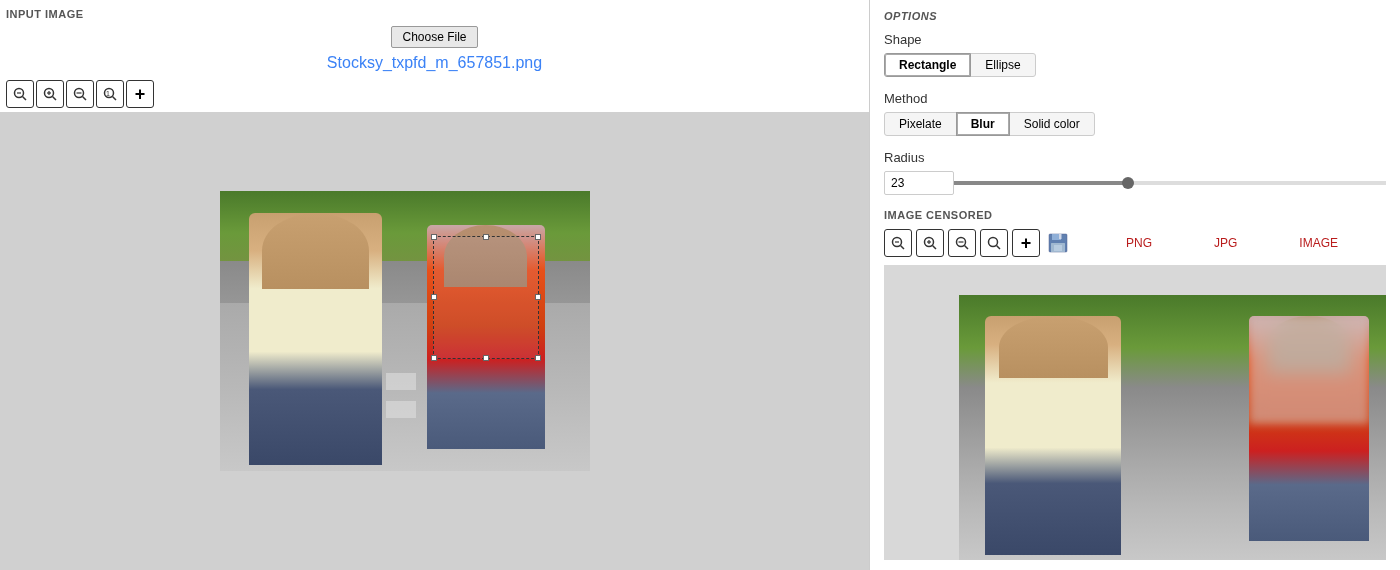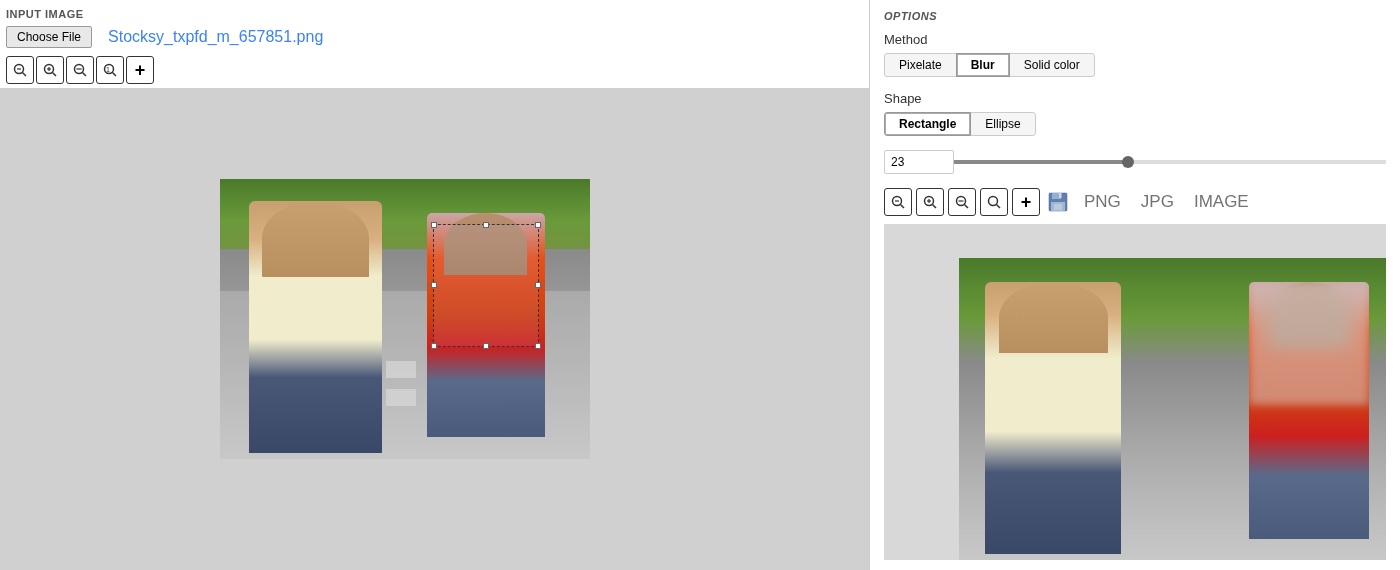--- a/index.html
+++ b/index.html
@@ -26,21 +26,22 @@
       color: #555;
       text-transform: uppercase;
       padding: 8px 6px 2px 6px;
       letter-spacing: 0.5px;
     }
 
     .file-row {
       display: flex;
       align-items: center;
       padding: 4px 6px;
-      gap: 16px;
+      gap: 6px;
+      flex-direction: column;
     }
 
     .choose-file-btn {
       padding: 3px 10px;
       border: 1px solid #999;
       background: #e8e8e8;
       cursor: pointer;
       font-size: 12px;
       border-radius: 2px;
     }
@@ -252,22 +253,23 @@
       align-items: center;
       justify-content: center;
       font-size: 18px;
     }
 
     .format-btn {
       padding: 3px 8px;
       border: none;
       background: none;
       cursor: pointer;
-      font-size: 17px;
-      color: #737373;
+      font-size: 12px;
+      color: #b91c1c;
+      margin-left: 42px;
     }
 
     .censored-canvas {
       flex: 1;
       background: #d8d8d8;
       position: relative;
       overflow: hidden;
       min-height: 200px;
     }
 
@@ -355,43 +357,45 @@
           </div>
         </div>
       </div>
     </div>
   </div>
 
   <div class="right-panel">
     <div class="options-title">OPTIONS</div>
 
     <div class="option-group">
+      <div class="option-group-label">Shape</div>
+      <div class="btn-group">
+        <button class="toggle-btn active">Rectangle</button>
+        <button class="toggle-btn">Ellipse</button>
+      </div>
+    </div>
+
+    <div class="option-group">
       <div class="option-group-label">Method</div>
       <div class="btn-group">
         <button class="toggle-btn">Pixelate</button>
         <button class="toggle-btn active">Blur</button>
         <button class="toggle-btn">Solid color</button>
       </div>
     </div>
 
     <div class="option-group">
-      <div class="option-group-label">Shape</div>
-      <div class="btn-group">
-        <button class="toggle-btn active">Rectangle</button>
-        <button class="toggle-btn">Ellipse</button>
-      </div>
-    </div>
-
-    <div class="option-group">
+      <div class="option-group-label">Radius</div>
       <div class="radius-row">
         <input type="text" class="radius-input" value="23" style="">
         <input type="range" class="radius-slider" min="0" max="100" value="40" style="">
       </div>
     </div>
 
+    <div class="image-censored-label">IMAGE CENSORED</div>
 
     <div class="censored-toolbar">
       <button class="zoom-btn">
         <svg width="16" height="16" viewBox="0 0 16 16" fill="none">
           <circle cx="7" cy="7" r="4.5" stroke="#333" stroke-width="1.5"></circle>
           <line x1="10.5" y1="10.5" x2="14" y2="14" stroke="#333" stroke-width="1.5"></line>
           <line x1="5" y1="7" x2="9" y2="7" stroke="#333" stroke-width="1.2"></line>
         </svg>
       </button>
       <button class="zoom-btn">

